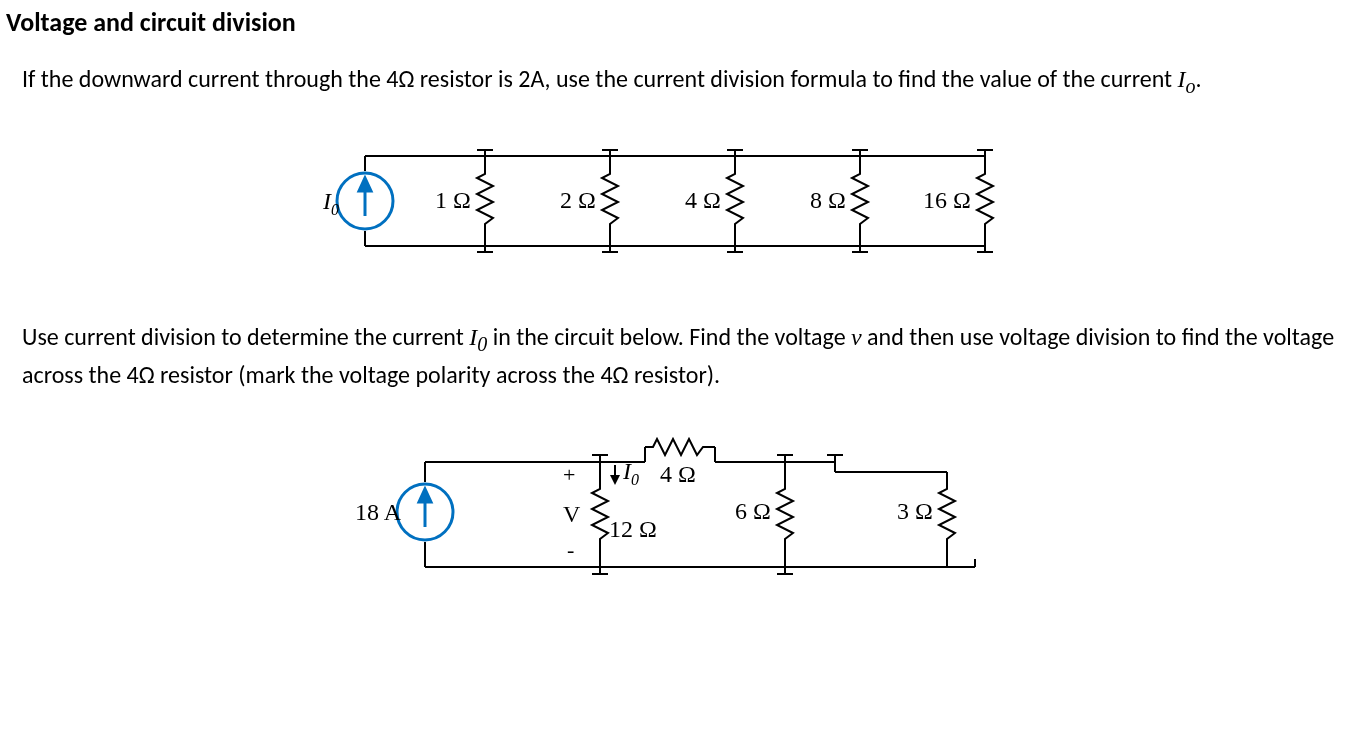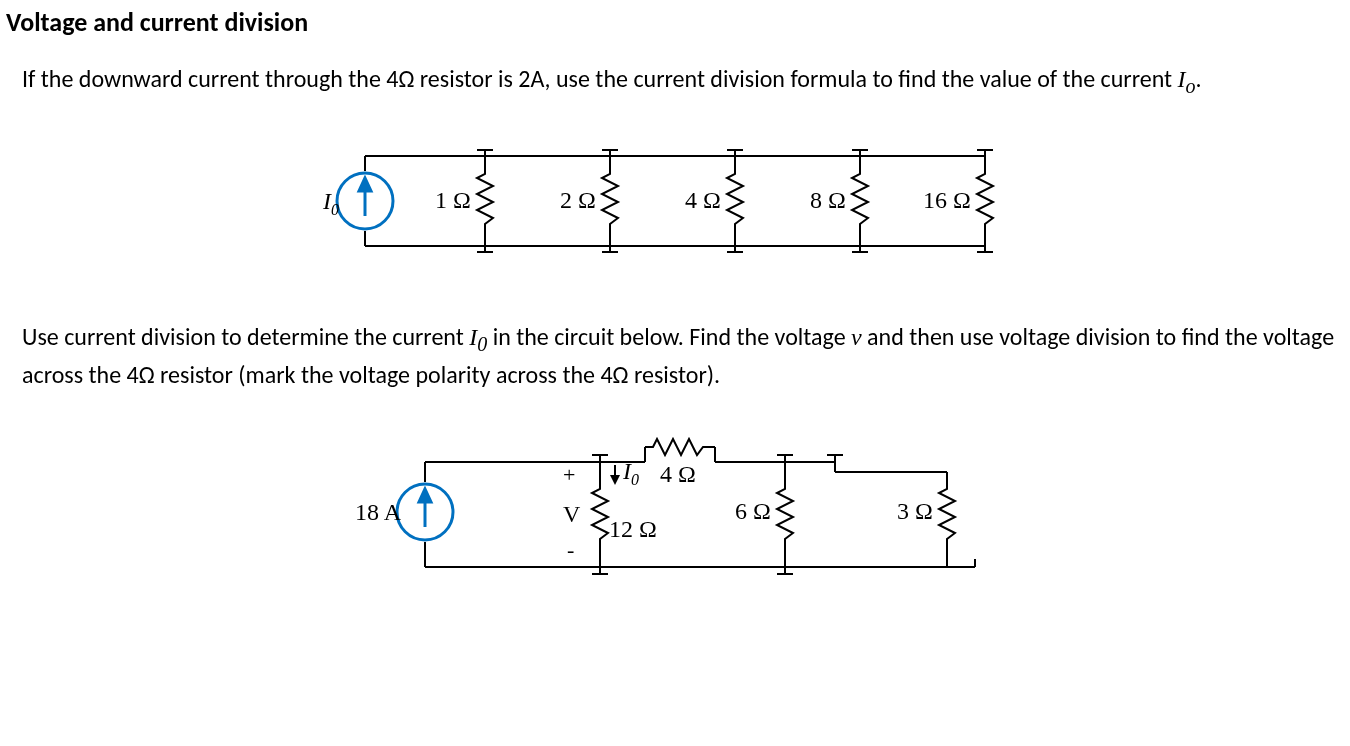--- a/index.html
+++ b/index.html
@@ -60,21 +60,21 @@
     .ital {
       font-style: italic;
     }
     .small {
       font-size: 22px;
     }
   </style>
 </head>
 <body>
 
-<h2>Voltage and current division</h2>
+<h2>Voltage and circuit division</h2>
 
 <div class="problem">
   <span>If the downward current through the 4Ω resistor is 2A, use the current division formula to find the value of the current </span><span style="font-family:'Times New Roman',serif; font-style:italic"><span>I</span><sub>o</sub></span><span>.</span>
 </div>
 
 <div class="circuit-wrap">
 <svg width="720" height="130" viewBox="0 0 720 130">
 
   <line class="wire" x1="50" y1="20" x2="670" y2="20"></line>
 

